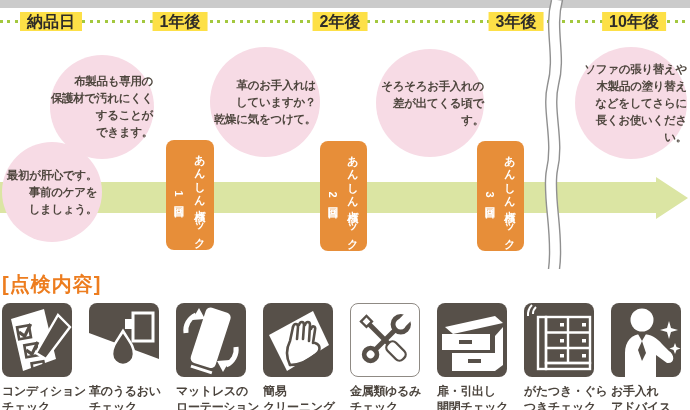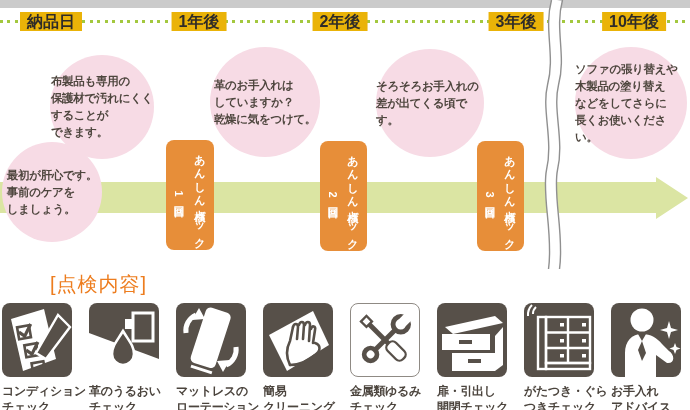--- a/index.html
+++ b/index.html
@@ -7,47 +7,47 @@
     position:relative;width:690px;height:410px;background:#fff;overflow:hidden;
     font-family:"Liberation Sans","DejaVu Sans",sans-serif;
   }
   .top-bar{position:absolute;left:0;top:0;width:690px;height:8px;background:#cbcbcb;}
   .dotline{
     position:absolute;left:0;top:20px;width:690px;height:3px;
     background:repeating-linear-gradient(90deg,#a3c83e 0 3px,transparent 3px 7.5px);
   }
   .milestone{
     position:absolute;top:12px;transform:translateX(-50%);
-    background:#eab308;padding:0 7px;font-size:16px;font-weight:700;color:#2e2b28;
+    background:#fde047;padding:0 7px;font-size:16px;font-weight:700;color:#2e2b28;
     white-space:nowrap;line-height:19px;
   }
   .band{position:absolute;left:0;top:177px;}
   .bubble{
     position:absolute;border-radius:50%;background:#f7dbe5;
-    display:flex;align-items:center;justify-content:center;text-align:left;
+    display:flex;align-items:center;justify-content:center;text-align:right;
     color:#4e463e;font-size:11.5px;line-height:17px;font-weight:600;
     letter-spacing:-0.3px;white-space:pre-line;
   }
   .pack{
     position:absolute;width:48px;height:110px;background:#e78e39;border-radius:8px;
   }
   .pack .main{
     position:absolute;right:7px;top:50%;transform:translateY(-50%);
     writing-mode:vertical-rl;color:#fff;font-size:11px;font-weight:700;
     letter-spacing:1px;white-space:nowrap;
   }
   .pack .count{
     position:absolute;left:5px;top:50%;transform:translateY(-50%);
     writing-mode:vertical-rl;color:#fff;font-size:11px;font-weight:700;
     letter-spacing:1px;white-space:nowrap;
   }
   .break-mark{position:absolute;left:541px;top:0;}
   .heading{
     position:absolute;left:2px;top:271px;color:#ed7d1f;
-    font-size:20px;font-weight:400;letter-spacing:1px;margin-left:48px;
+    font-size:20px;font-weight:700;letter-spacing:1px;
   }
   .items{position:absolute;left:2px;top:303px;width:616px;height:107px;}
   .item{position:absolute;top:0;width:86px;}
   .tile{
     width:70px;height:74px;border-radius:8px;background:#575049;
     display:block;box-sizing:border-box;
   }
   .tile.light{background:#fff;border:1.5px solid #8f8a84;}
   .tile svg{display:block;width:100%;height:100%;}
   .item .label{
@@ -61,21 +61,21 @@
 <div class="stage">
 
   <div class="top-bar"></div>
   <div class="dotline"></div>
 
   <svg class="band" width="690" height="42" viewBox="0 0 690 42">
     <polygon points="0,5 656,5 656,0 688,21 656,42 656,36 0,36" fill="#dbe5a3"></polygon>
   </svg>
 
   <span class="milestone" style="left:51px">納品日</span>
-  <span class="milestone" style="left:199px">1年後</span>
+  <span class="milestone" style="left:180px">1年後</span>
   <span class="milestone" style="left:340px">2年後</span>
   <span class="milestone" style="left:516px">3年後</span>
   <span class="milestone" style="left:634px">10年後</span>
 
   <div class="bubble" style="left:2px;top:142px;width:100px;height:100px">最初が肝心です。
 事前のケアを
 しましょう。</div>
   <div class="bubble" style="left:50px;top:55px;width:104px;height:104px">布製品も専用の
 保護材で汚れにくく
 することが

